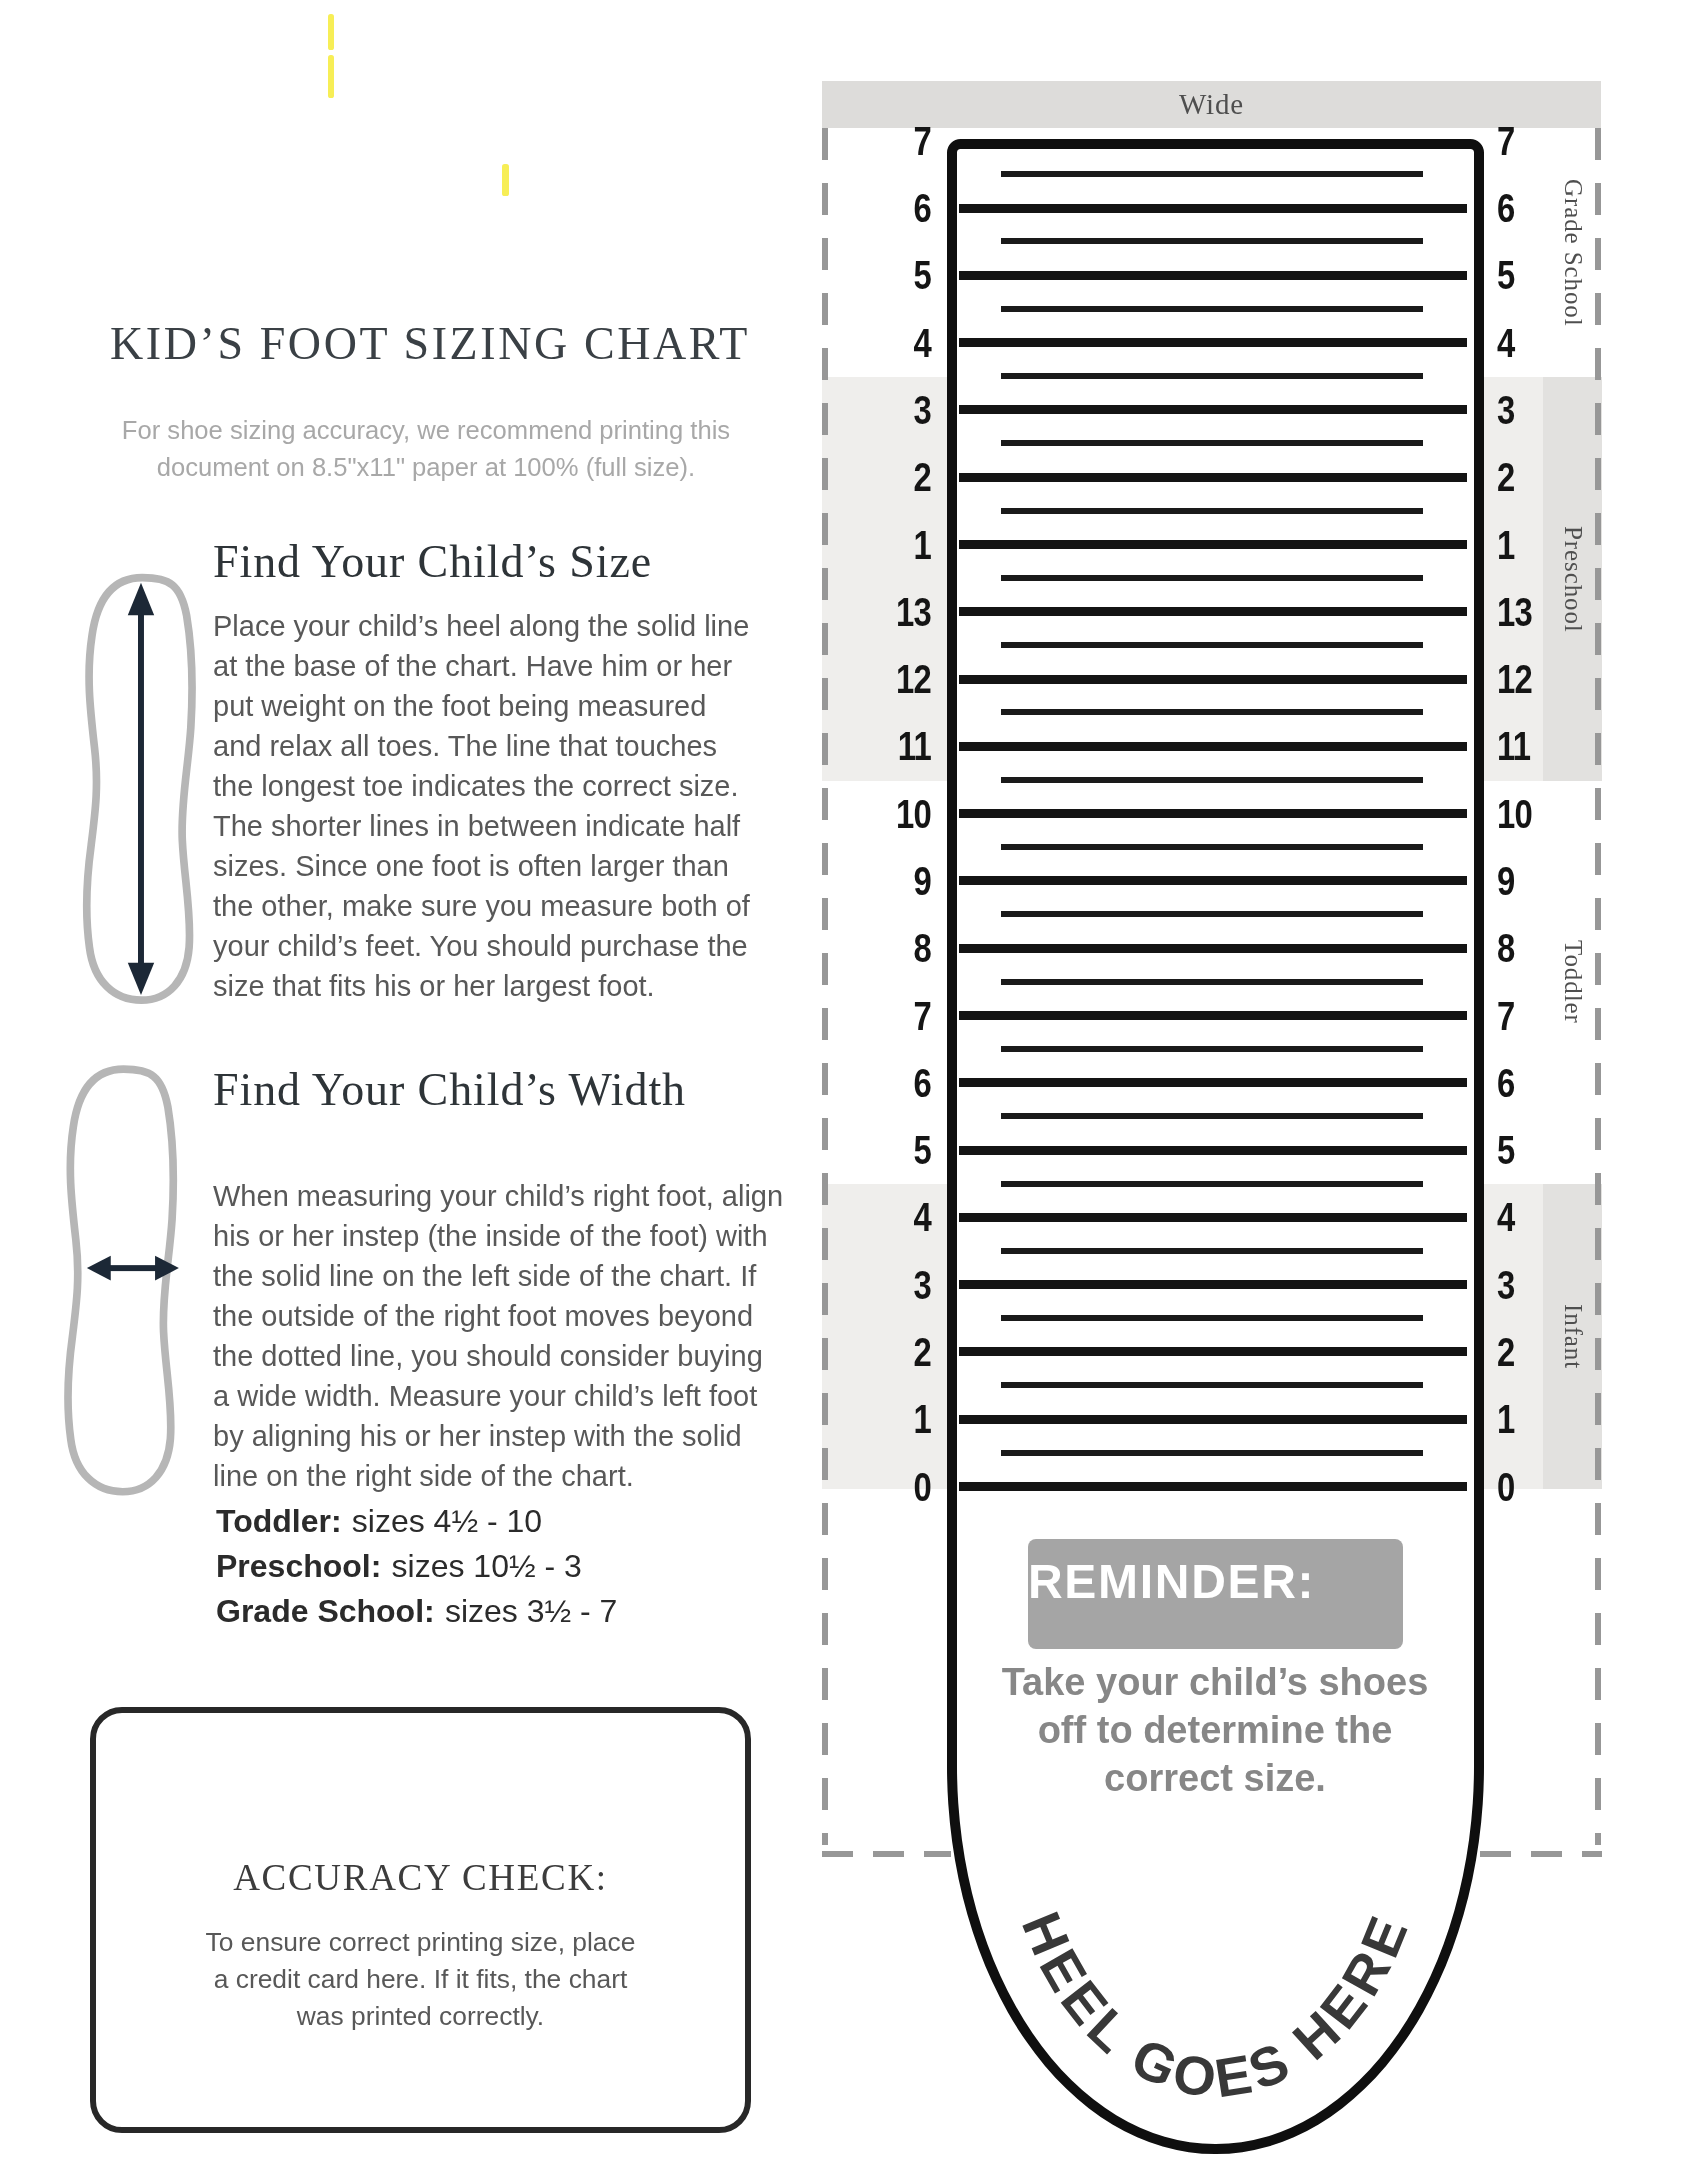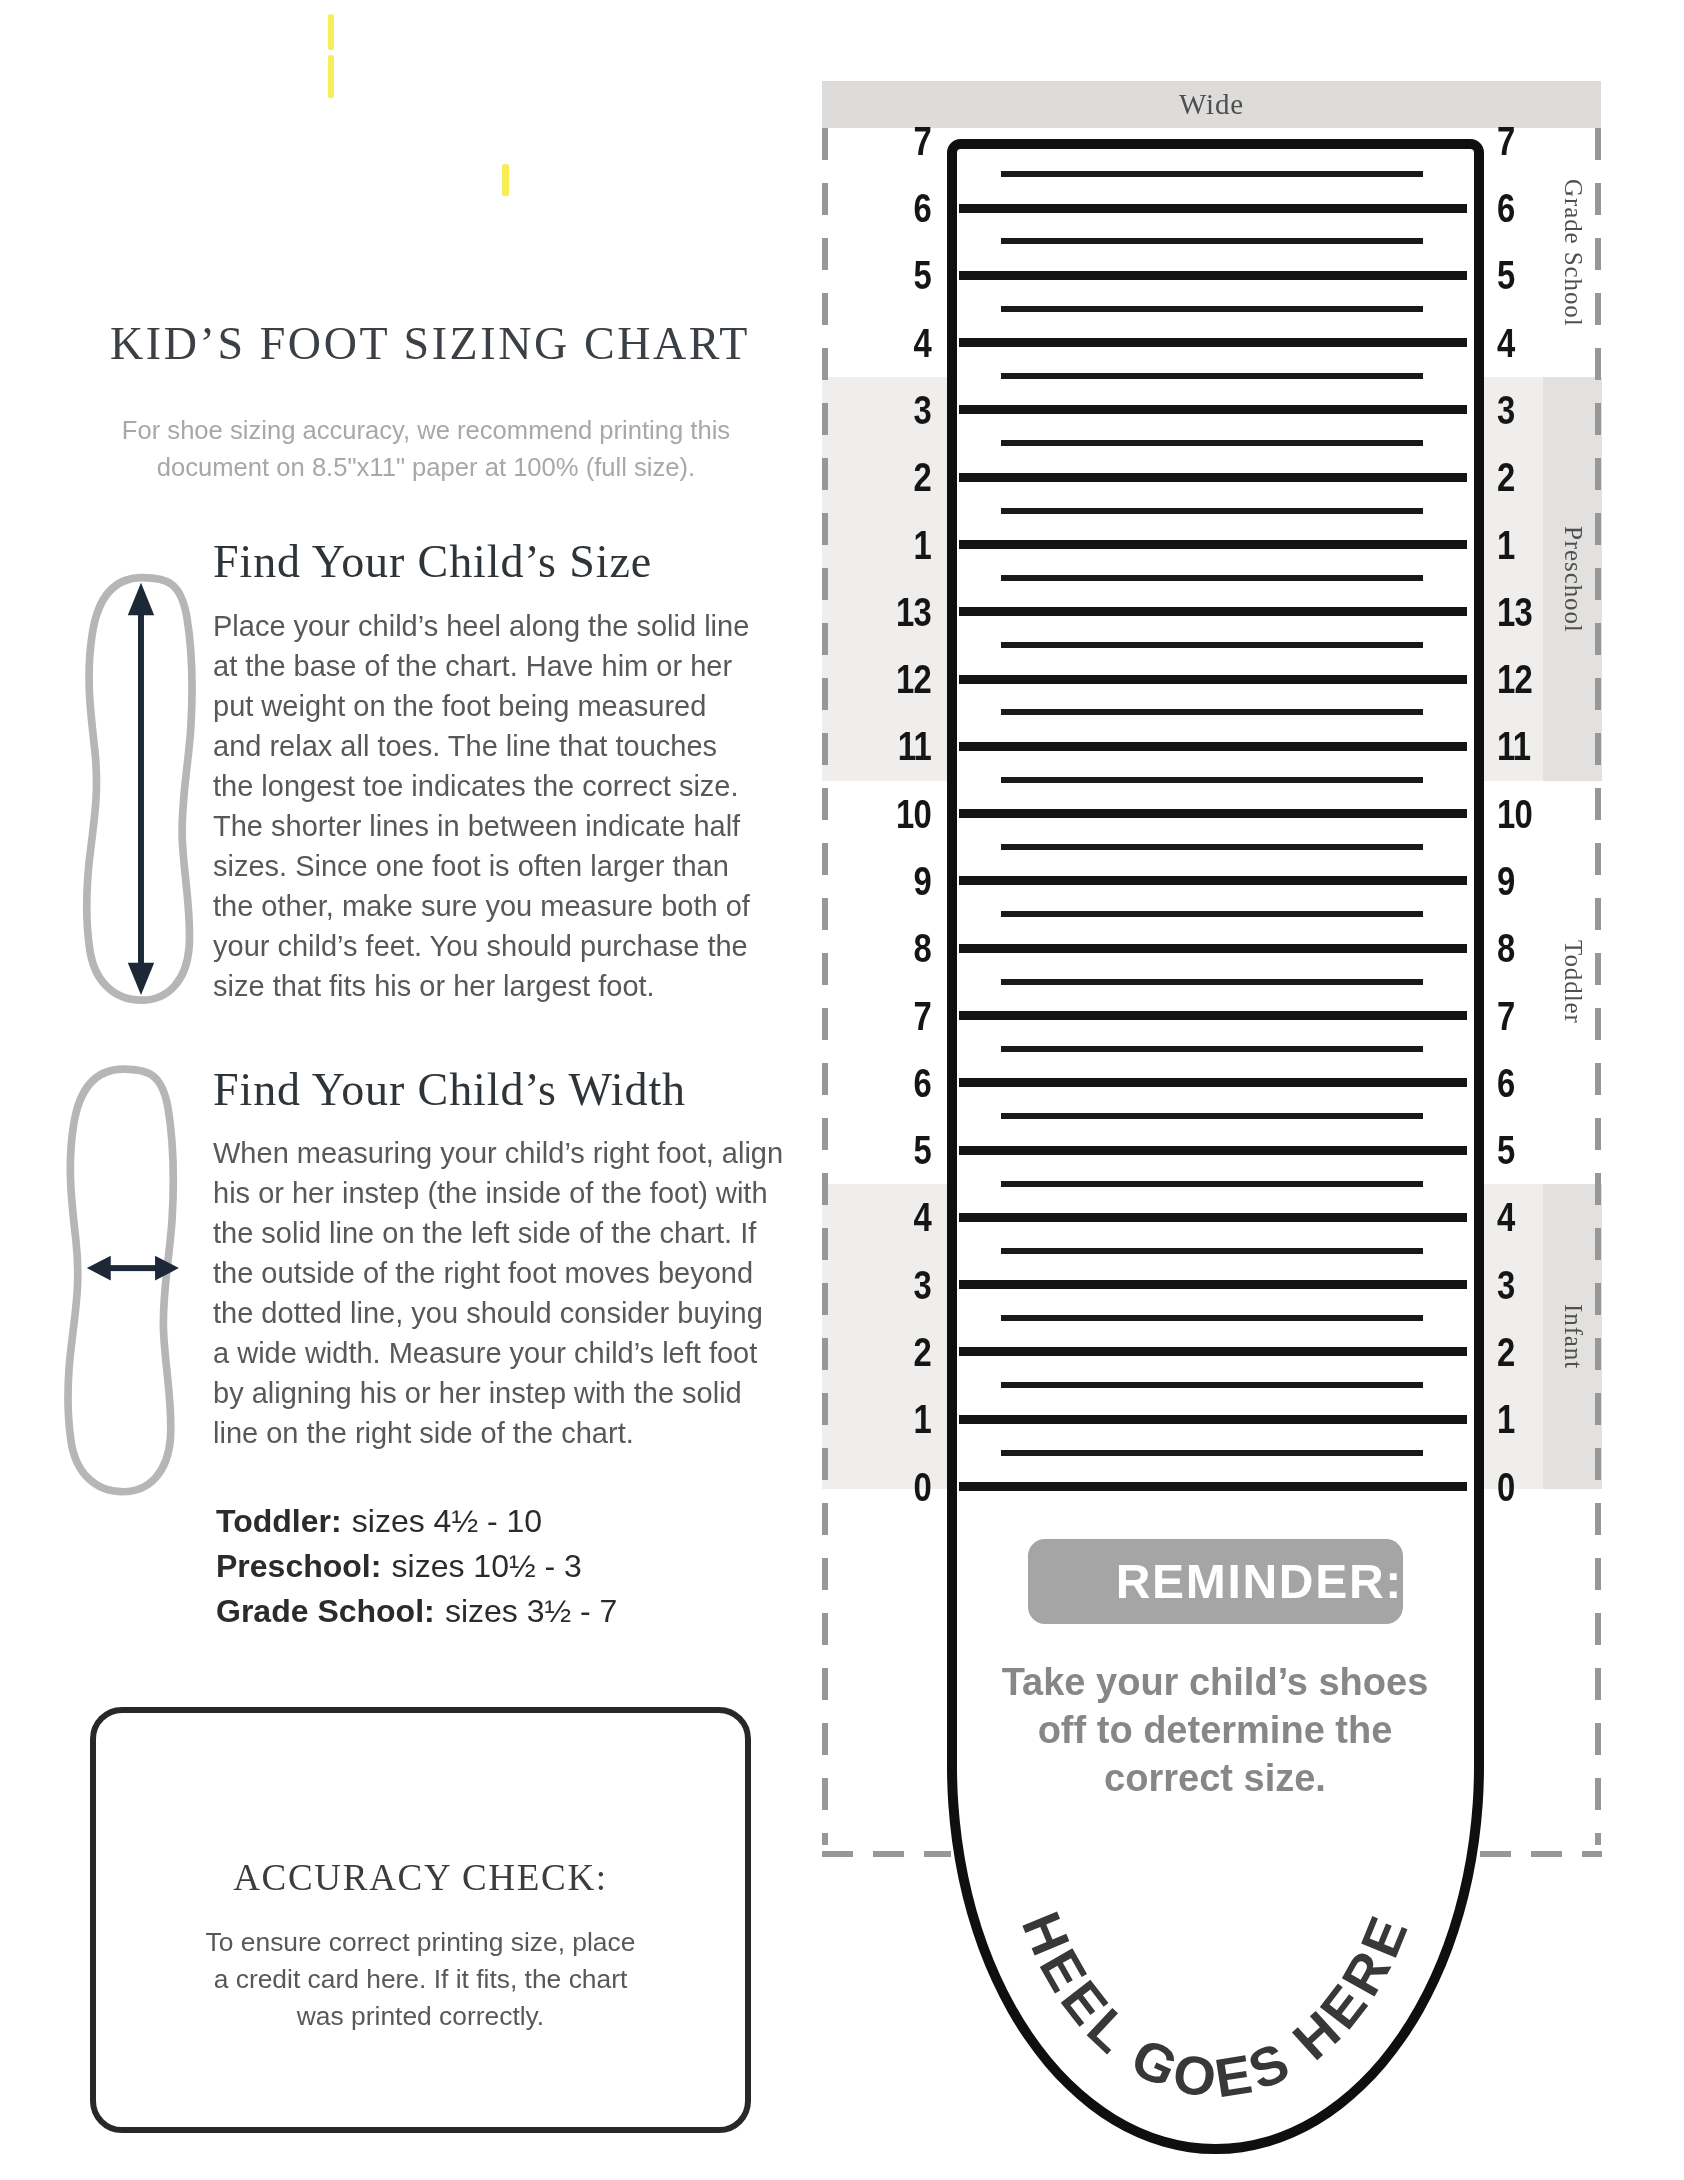--- a/index.html
+++ b/index.html
@@ -18,21 +18,21 @@
            letter-spacing:2.6px; color:#3a4045; white-space:nowrap; }
   .subtitle { position:absolute; left:77px; top:412px; width:698px; margin:0; text-align:center;
               font-size:25.6px; line-height:37px; color:#a8a8a8; white-space:pre-line; }
   .h-section { position:absolute; left:213px; margin:0; font-family:"Liberation Serif", serif;
                font-weight:400; font-size:46px; color:#2e3438; letter-spacing:0.9px; }
   .h-size  { top:535px; }
   .h-width { top:1055px;margin-top:8px; }
   .body-text { position:absolute; left:213px; width:673px; margin:0; font-size:29px;
                line-height:40px; color:#585858; white-space:pre-line; }
   .p-size  { top:606px; }
-  .p-width { top:1133px; }
+  .p-width { top:1176px; }
 
   .ranges { position:absolute; left:216px; top:1499px; font-size:32px; color:#2b2b2b; }
   .range-row { height:45px; line-height:45px; }
   .range-label { font-weight:bold; margin-right:10.2px; }
 
   .accuracy-box { position:absolute; left:90px; top:1707px; width:661px; height:426px;
                   box-sizing:border-box; border:6px solid #282828; border-radius:32px; background:#fff; }
   .accuracy-title { position:absolute; left:0; right:0; top:143px; text-align:center;
                     font-family:"Liberation Serif", serif; font-size:37px; letter-spacing:1.7px; color:#3c3c3c; }
   .accuracy-body { position:absolute; left:0; right:0; top:211px; text-align:center;
@@ -74,23 +74,23 @@
          color:#151515; letter-spacing:-0.9px; }
   .num-left  { left:0;     width:109px; text-align:right; transform:scaleX(.82); transform-origin:100% 50%; }
   .num-right { left:675px; width:94px; text-align:left;  transform:scaleX(.82); transform-origin:0 50%; }
 
   .ruler { position:absolute; left:125px; top:11px; width:537px; height:2015px; box-sizing:border-box;
            border:10.2px solid #0f0f0f; background:#ffffff;
            border-radius:13.6px 13.6px 268px 268px / 13.6px 13.6px 388px 388px; }
   .fline { position:absolute; left:1.7px;  right:6.8px;  height:8.5px; background:#141414; }
   .hline { position:absolute; left:44px; right:51px; height:6px;  background:#1a1a1a; }
 
-  .reminder-badge { position:absolute; left:71px; top:1390px; width:375px; height:85px;
-                    background:#a5a5a5; border-radius:17px; color:#ffffff; font-size:48px;
-                    font-weight:bold; text-align:right; line-height:85px; letter-spacing:1.7px; }
+  .reminder-badge { position:absolute; left:71px; top:1390px; width:375px; height:110px;
+                    background:#a5a5a5; border-radius:8px; color:#ffffff; font-size:48px;
+                    font-weight:bold; text-align:left; line-height:85px; letter-spacing:1.7px; }
   .reminder-text { position:absolute; left:0; width:516px; top:1509px; text-align:center;
                    font-size:38px; line-height:48px; font-weight:bold; color:#878787; white-space:pre-line; }
 
   .overlay-svg { position:absolute; left:0; top:0; width:1685px; height:2181px; pointer-events:none; }
 </style>
 </head>
 <body>
 
 <div class="page">
 

